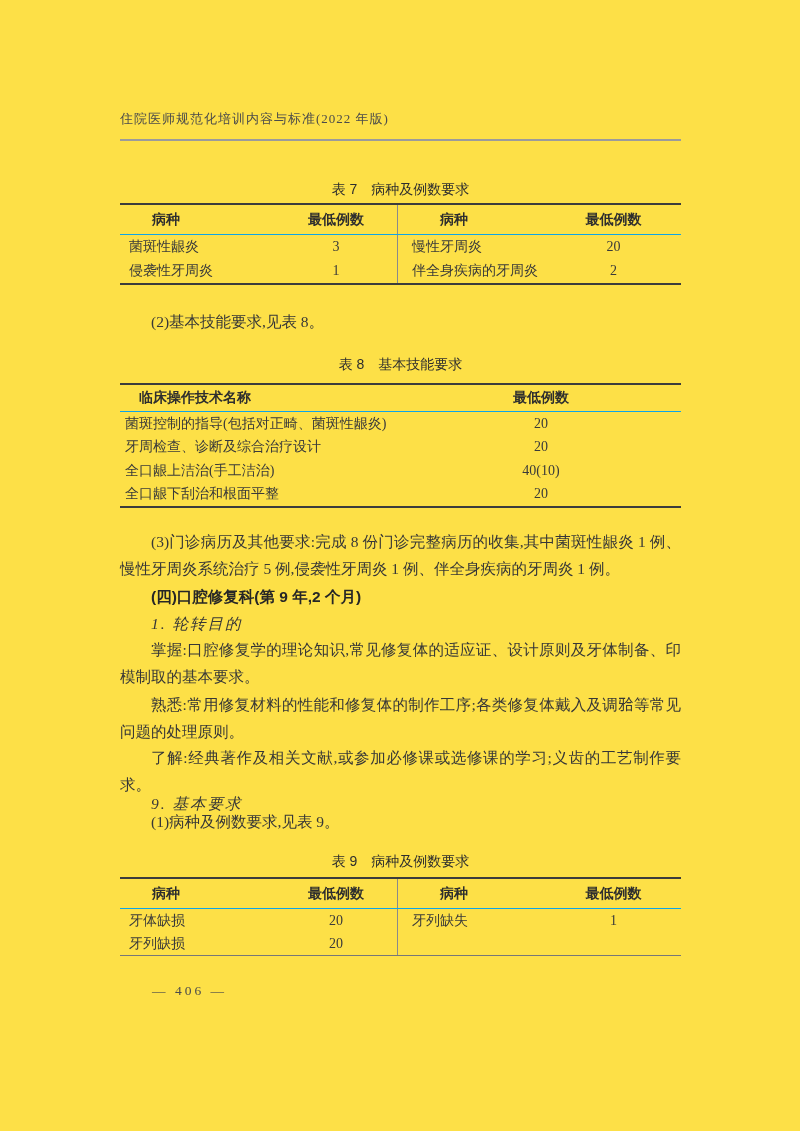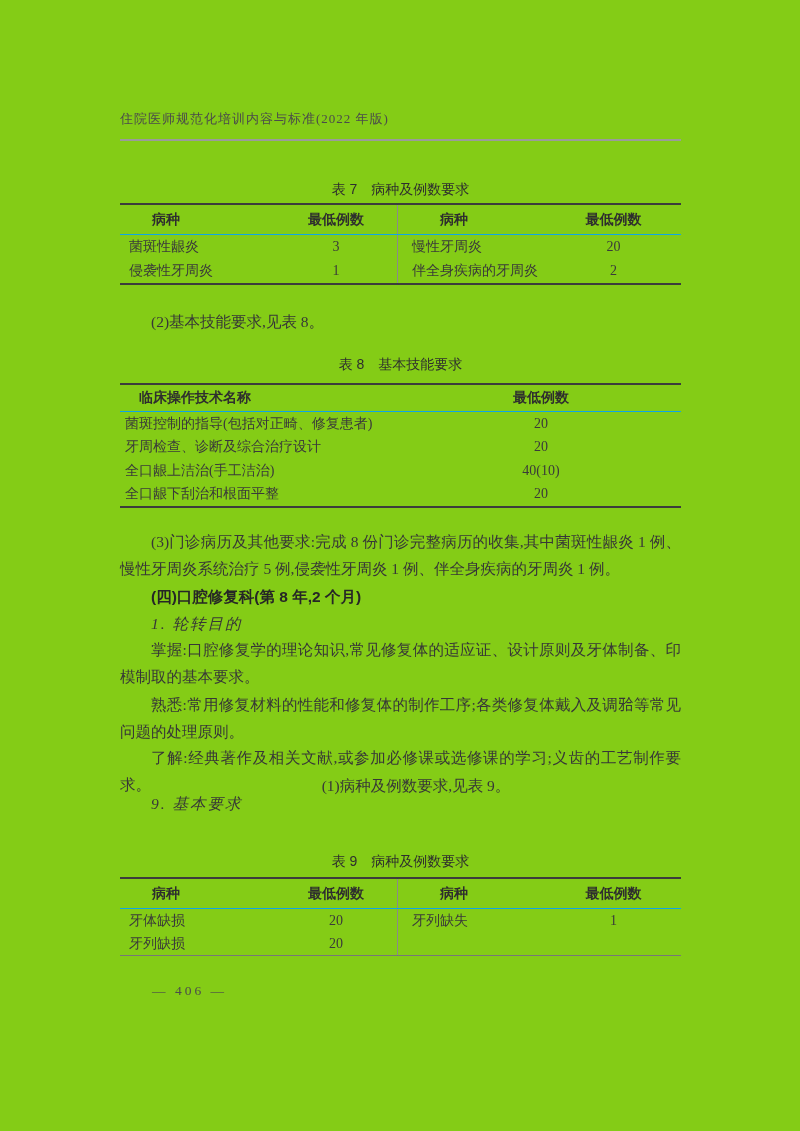--- a/index.html
+++ b/index.html
@@ -1,18 +1,18 @@
 <!DOCTYPE html>
 <html><head>
 <meta charset="utf-8">
 <style>
   * { margin:0; padding:0; box-sizing:border-box; }
   html,body { background:#e8e8e8; }
   .page {
-    position:relative; width:800px; height:1131px; background:#84cc16;
+    position:relative; width:800px; height:1131px; background:#fde047;
     color:#3a3a3a; font-family:"Liberation Serif","DejaVu Serif",serif;
     margin:0 auto; overflow:hidden;
   }
   .abs { position:absolute; }
 
   .runhead {
     left:120px; top:110px; width:561px;
     font-size:13px; color:#4b4b4b; letter-spacing:1px;
   }
   .headrule { left:120px; top:139px; width:561px; border-top:2px solid #9b9b9b; height:0; }
@@ -104,52 +104,52 @@
   <div class="abs tcap" style="top:356px;text-align:center;">
     <span class="cap-label">表 8</span><span>基本技能要求</span>
   </div>
 
   <div class="abs tbl t8 cols2" style="top:383px;">
     <div class="trow head">
       <div class="tc c1">临床操作技术名称</div>
       <div class="tc c2 num">最低例数</div>
     </div>
     <div class="trow body-row">
-      <div class="tc c1">菌斑控制的指导(包括对正畸、修复患者)</div>
+      <div class="tc c1">菌斑控制的指导(包括对正畸、菌斑性龈炎)</div>
       <div class="tc c2 num">20</div>
     </div>
     <div class="trow body-row">
       <div class="tc c1">牙周检查、诊断及综合治疗设计</div>
       <div class="tc c2 num">20</div>
     </div>
     <div class="trow body-row">
       <div class="tc c1">全口龈上洁治(手工洁治)</div>
       <div class="tc c2 num">40(10)</div>
     </div>
     <div class="trow body-row">
       <div class="tc c1">全口龈下刮治和根面平整</div>
       <div class="tc c2 num">20</div>
     </div>
   </div>
 
   <div class="abs para indent" style="top:528px;">(3)门诊病历及其他要求:完成 8 份门诊完整病历的收集,其中菌斑性龈炎 1 例、慢性牙周炎系统治疗 5 例,侵袭性牙周炎 1 例、伴全身疾病的牙周炎 1 例。</div>
 
-  <div class="abs para one-line indent bold-h" style="top:583px;">(四)口腔修复科(第 8 年,2 个月)</div>
+  <div class="abs para one-line indent bold-h" style="top:583px;">(四)口腔修复科(第 9 年,2 个月)</div>
 
   <div class="abs para one-line indent kai" style="top:610px;">1. 轮转目的</div>
 
   <div class="abs para indent" style="top:636px;">掌握:口腔修复学的理论知识,常见修复体的适应证、设计原则及牙体制备、印模制取的基本要求。</div>
 
   <div class="abs para indent" style="top:691px;">熟悉:常用修复材料的性能和修复体的制作工序;各类修复体戴入及调𬌗等常见问题的处理原则。</div>
 
   <div class="abs para indent" style="top:744px;">了解:经典著作及相关文献,或参加必修课或选修课的学习;义齿的工艺制作要求。</div>
 
   <div class="abs para one-line indent kai" style="top:790px;">9. 基本要求</div>
 
-  <div class="abs para one-line indent" style="top:772px;text-align:center;">(1)病种及例数要求,见表 9。</div>
+  <div class="abs para one-line indent" style="top:808px;">(1)病种及例数要求,见表 9。</div>
 
   <div class="abs tcap" style="top:853px;">
     <span class="cap-label">表 9</span><span>病种及例数要求</span>
   </div>
 
   <div class="abs tbl t9 cols4 thin-bottom" style="top:877px;">
     <div class="trow head">
       <div class="tc c1">病种</div>
       <div class="tc c2 num">最低例数</div>
       <div class="tc c3">病种</div>

